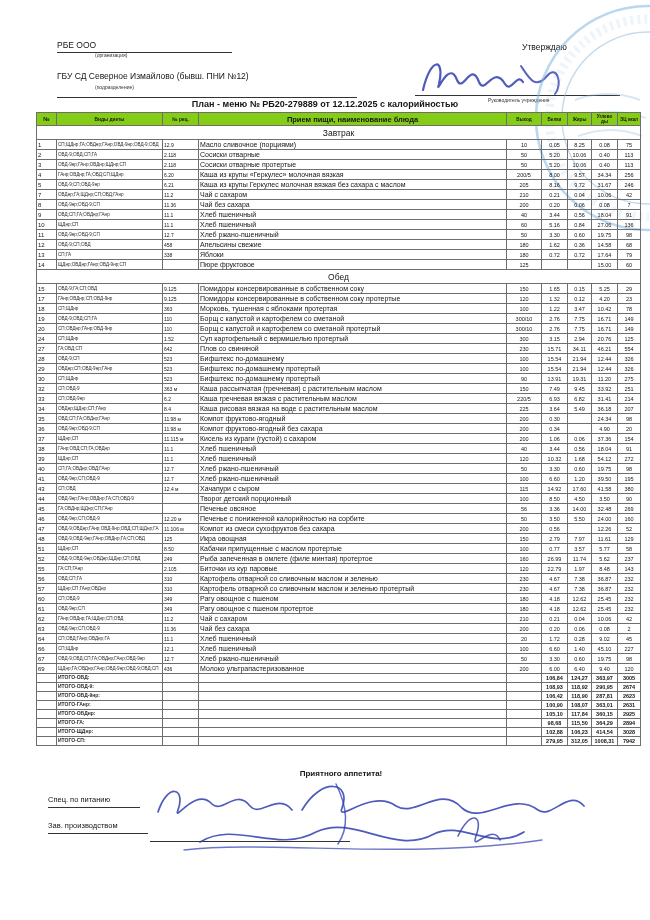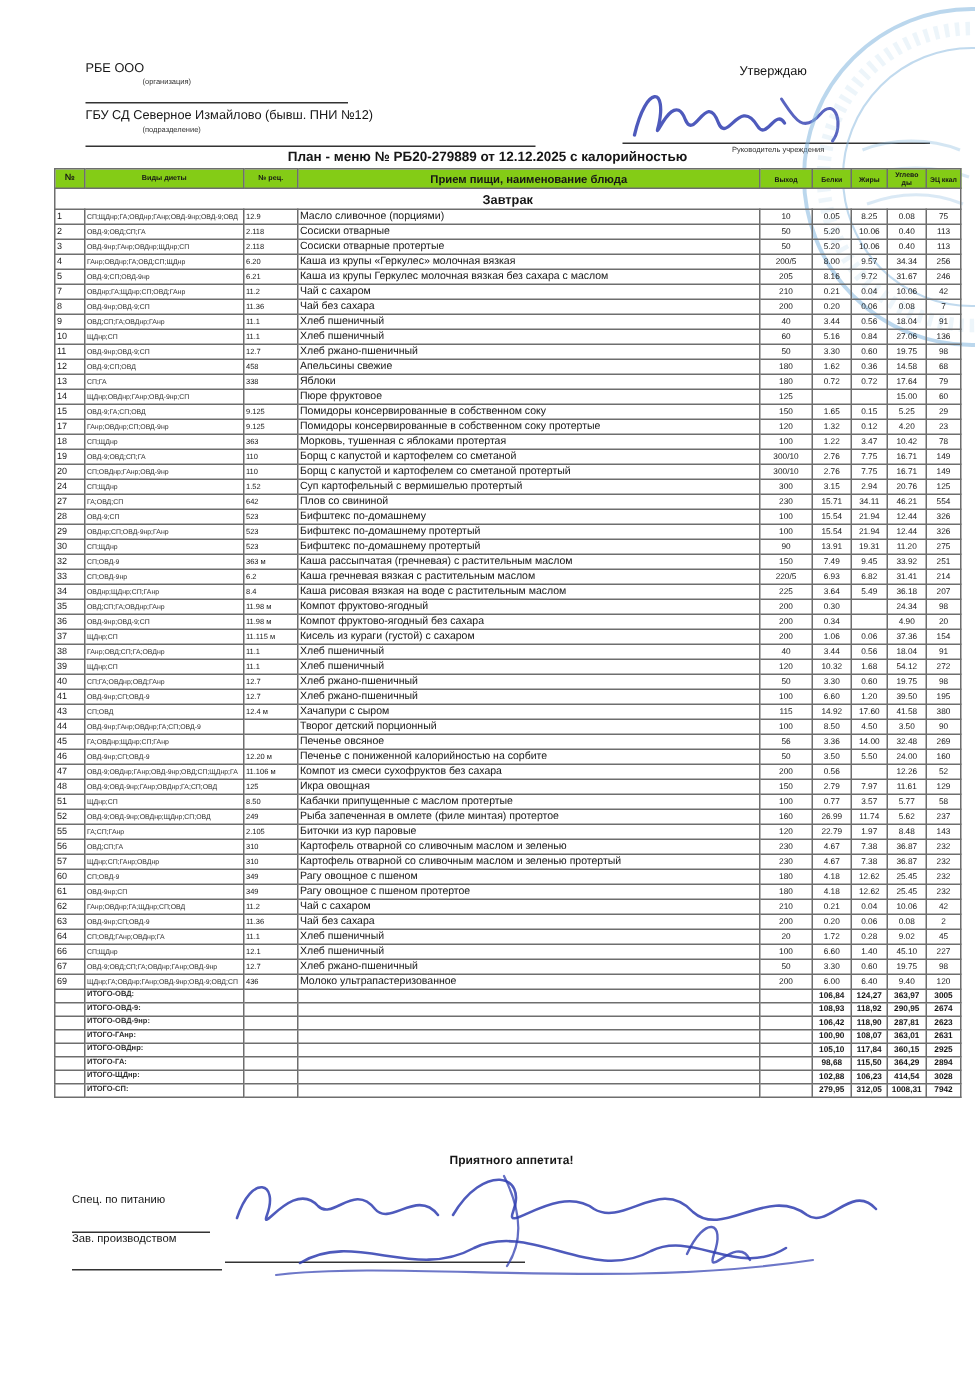--- a/index.html
+++ b/index.html
@@ -2,49 +2,49 @@
 <html><head>
 <meta charset="utf-8">
 <style>
   html,body{margin:0;padding:0;}
   body{
     width:650px;height:920px;background:#ffffff;position:relative;
     font-family:"Liberation Sans",sans-serif;color:#161616;overflow:hidden;
   }
   .abs{position:absolute;}
   
-  .org-name{left:57px;top:40px;font-size:8.5px;width:175px;border-bottom:1px solid #333;padding-bottom:18px;}
+  .org-name{left:57px;top:40px;font-size:8.5px;width:175px;border-bottom:1px solid #333;padding-bottom:2px;}
   .org-sub{left:95px;top:52px;font-size:5px;color:#333;}
   .dept-name{left:57px;top:71px;font-size:8.5px;width:300px;border-bottom:1px solid #333;padding-bottom:16px;}
   .dept-sub{left:95px;top:84px;font-size:5px;color:#333;}
-  .approve{left:493px;top:42px;font-size:8.5px;}
+  .approve{left:522px;top:42px;font-size:8.5px;}
   .head-line{left:415px;top:94px;width:205px;border-bottom:1px solid #333;height:1px;}
   .head-role{left:488px;top:97px;font-size:5px;color:#333;}
   .doc-title{left:0;top:99px;width:650px;text-align:center;font-size:9px;font-weight:bold;}
   
   table.menu{border-collapse:collapse;position:absolute;left:36px;top:112px;width:604px;table-layout:fixed;}
   table.menu th,table.menu td{border:1px solid #6e6e6e;padding:1px 1px;vertical-align:middle;}
   table.menu th{font-weight:bold;background:#84cc16;}
   th.h-num{font-size:6px;}
   th.h-diet,th.h-rec{font-size:4.8px;}
   th.h-name{font-size:7.5px;}
   th.h-sm{font-size:4.6px;line-height:1.1;}
   td.c-num{font-size:6px;text-align:left;}
   td.c-diet{font-size:4.6px;line-height:1.15;white-space:normal;word-break:break-all;color:#2e2e2e;}
   td.c-rec{font-size:5px;text-align:left;}
   td.c-name{font-size:7px;text-align:left;padding-left:3px;white-space:nowrap;overflow:hidden;}
   td.c-out,td.c-val{font-size:5.5px;text-align:center;}
-  tr.section td{font-size:8.5px;font-weight:bold;text-align:center;height:11px;}
+  tr.section td{font-size:8.5px;font-weight:normal;text-align:center;height:11px;}
   tr.total td{font-weight:bold;}
   tr.total td.c-diet{font-size:5px;word-break:normal;}
   tr.total td.c-val{font-size:5.5px;}
   
   .bon{left:0;top:769px;width:650px;text-align:center;font-size:8px;font-weight:bold;margin-left:16px;}
-  .role1{left:48px;top:795px;font-size:7.5px;border-bottom:1px solid #333;width:92px;padding-bottom:17px;}
-  .role2{left:48px;top:821px;font-size:7.5px;border-bottom:1px solid #333;width:100px;padding-bottom:16px;}
+  .role1{left:48px;top:795px;font-size:7.5px;border-bottom:1px solid #333;width:92px;padding-bottom:3px;}
+  .role2{left:48px;top:821px;font-size:7.5px;border-bottom:1px solid #333;width:100px;padding-bottom:3px;}
   .sig-line2{left:150px;top:840px;width:200px;border-bottom:1.5px solid #333;height:1px;}
   svg{position:absolute;pointer-events:none;}
 </style>
 </head>
 <body>
 
 <div class="abs org-name">РБЕ ООО</div>
 <div class="abs org-sub">(организация)</div>
 <div class="abs approve">Утверждаю</div>
 <div class="abs dept-name">ГБУ СД Северное Измайлово (бывш. ПНИ №12)</div>
@@ -232,20 +232,23 @@
         <td class="c-num">14</td>
         <td class="c-diet">ЩДнр;ОВДнр;ГАнр;ОВД-9нр;СП</td>
         <td class="c-rec"></td>
         <td class="c-name">Пюре фруктовое</td>
         <td class="c-out">125</td>
         <td class="c-val"></td>
         <td class="c-val"></td>
         <td class="c-val">15.00</td>
         <td class="c-val">60</td>
       </tr>
+      <tr class="section">
+        <td colspan="9">Обед</td>
+      </tr>
       <tr>
         <td class="c-num">15</td>
         <td class="c-diet">ОВД-9;ГА;СП;ОВД</td>
         <td class="c-rec">9.125</td>
         <td class="c-name">Помидоры консервированные в собственном соку</td>
         <td class="c-out">150</td>
         <td class="c-val">1.65</td>
         <td class="c-val">0.15</td>
         <td class="c-val">5.25</td>
         <td class="c-val">29</td>

